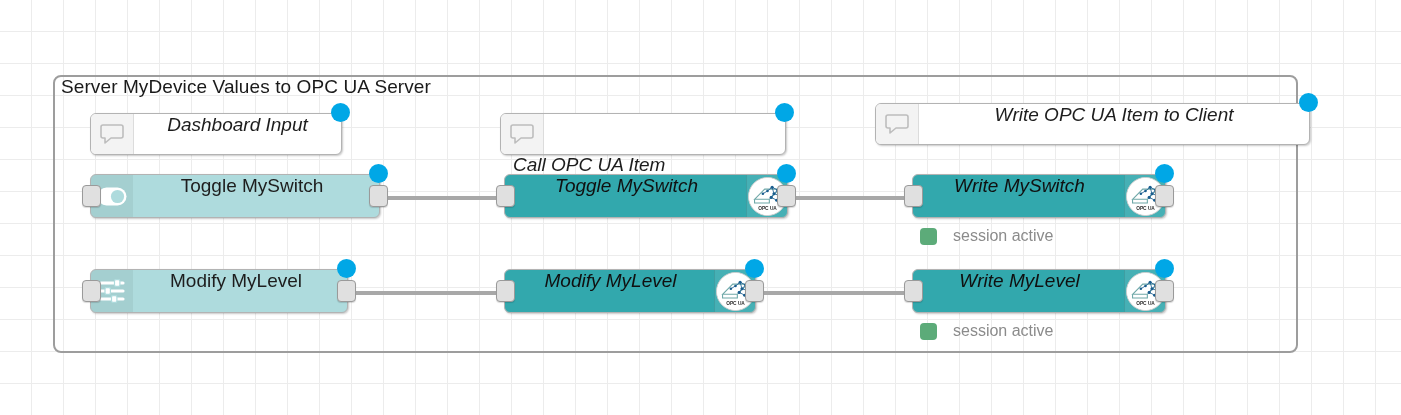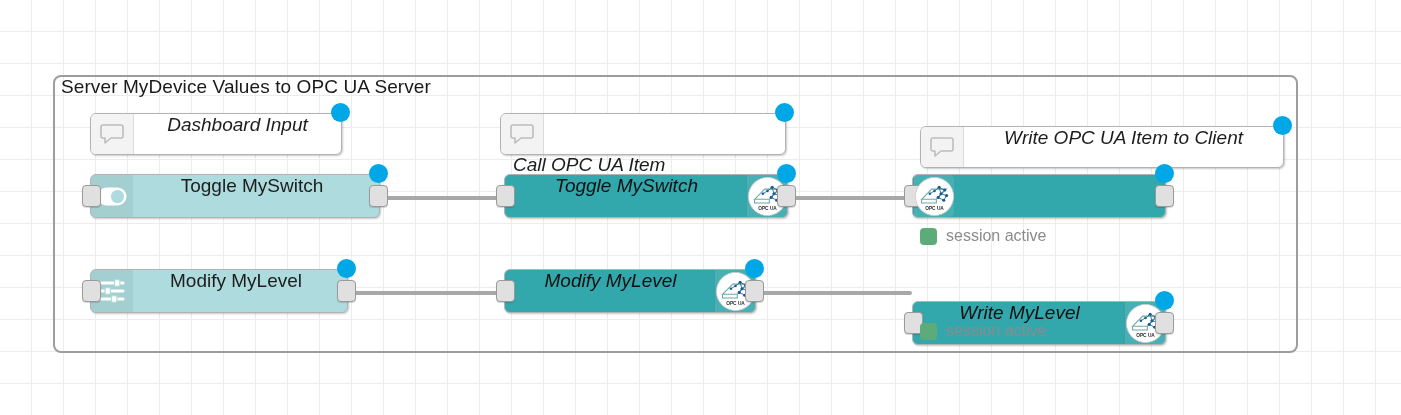--- a/index.html
+++ b/index.html
@@ -165,21 +165,21 @@
     top: -11px;
     right: -9px;
     z-index: 5;
   }
 
   
   .status {
     position: absolute;
     display: flex;
     align-items: center;
-    gap: 9px;
+    gap: 16px;
   }
   .status-dot {
     width: 17px;
     height: 17px;
     border-radius: 4px;
     background: #5cab79;
     flex: 0 0 auto;
   }
   .status-text {
     font-size: 16px;
@@ -228,21 +228,21 @@
   <div class="node comment" style="left:500px; top:113px; width:286px;flex-direction:column;">
     <div class="comment-icon-box">
       <svg class="cmt-svg" width="24" height="22" viewBox="0 0 24 22">
         <path d="M3 2 h18 a2 2 0 0 1 2 2 v9 a2 2 0 0 1 -2 2 h-10 l-6 5 v-5 h-2 a2 2 0 0 1 -2 -2 v-9 a2 2 0 0 1 2 -2 z" fill="none" stroke="#bdbdbd" stroke-width="1.6" stroke-linejoin="round"></path>
       </svg>
     </div>
     <div class="comment-label">Call OPC UA Item</div>
     <div class="sel-dot"></div>
   </div>
 
-  <div class="node comment" style="left:875px; top:126px; width:364px;margin-left:45px;">
+  <div class="node comment" style="left:875px; top:103px; width:435px;">
     <div class="comment-icon-box">
       <svg class="cmt-svg" width="24" height="22" viewBox="0 0 24 22">
         <path d="M3 2 h18 a2 2 0 0 1 2 2 v9 a2 2 0 0 1 -2 2 h-10 l-6 5 v-5 h-2 a2 2 0 0 1 -2 -2 v-9 a2 2 0 0 1 2 -2 z" fill="none" stroke="#bdbdbd" stroke-width="1.6" stroke-linejoin="round"></path>
       </svg>
     </div>
     <div class="comment-label">Write OPC UA Item to Client</div>
     <div class="sel-dot"></div>
   </div>
 
   <div class="node dash" style="left:90px; top:174px; width:290px;">
@@ -286,20 +286,21 @@
           <text x="20" y="34.5" font-family="'Liberation Sans',sans-serif" font-size="5.2" fill="#2a2a2a" text-anchor="middle" font-weight="bold">OPC UA</text>
         </svg>
       </span>
     </div>
     <div class="port out"></div>
     <div class="sel-dot"></div>
   </div>
 
   <div class="node opcua" style="left:912px; top:174px; width:254px;">
     <div class="port in"></div>
+    <div class="opcua-label">Write MySwitch</div>
     <div class="opcua-icon-box">
       <span class="opc-badge">
         <svg width="37" height="37" viewBox="0 0 40 40">
           <circle cx="20" cy="20" r="20" fill="#ffffff"></circle>
           <path d="M6 23 L17 12 L33 12 L22 23 Z" fill="none" stroke="#6fa8a8" stroke-width="1.2"></path>
           <path d="M6 23 L6 27 L22 27 L22 23" fill="none" stroke="#6fa8a8" stroke-width="1.2"></path>
           <g fill="#1b5e8f">
             <circle cx="25" cy="10" r="1.7"></circle>
               <circle cx="31" cy="13" r="1.7"></circle>
             <circle cx="27" cy="17" r="1.7"></circle>
@@ -375,21 +376,21 @@
               <path d="M15 17 L20 14"></path>
           </g>
           <text x="20" y="34.5" font-family="'Liberation Sans',sans-serif" font-size="5.2" fill="#2a2a2a" text-anchor="middle" font-weight="bold">OPC UA</text>
         </svg>
       </span>
     </div>
     <div class="port out"></div>
     <div class="sel-dot"></div>
   </div>
 
-  <div class="node opcua" style="left:912px; top:269px; width:254px;margin-top:32px;">
+  <div class="node opcua" style="left:912px; top:269px; width:254px;">
     <div class="port in"></div>
     <div class="opcua-label">Write MyLevel</div>
     <div class="opcua-icon-box">
       <span class="opc-badge">
         <svg width="37" height="37" viewBox="0 0 40 40">
           <circle cx="20" cy="20" r="20" fill="#ffffff"></circle>
           <path d="M6 23 L17 12 L33 12 L22 23 Z" fill="none" stroke="#6fa8a8" stroke-width="1.2"></path>
           <path d="M6 23 L6 27 L22 27 L22 23" fill="none" stroke="#6fa8a8" stroke-width="1.2"></path>
           <g fill="#1b5e8f">
             <circle cx="25" cy="10" r="1.7"></circle>

